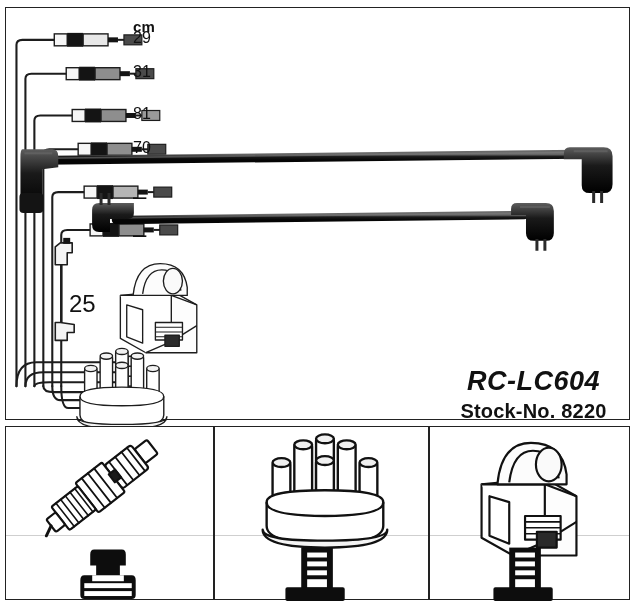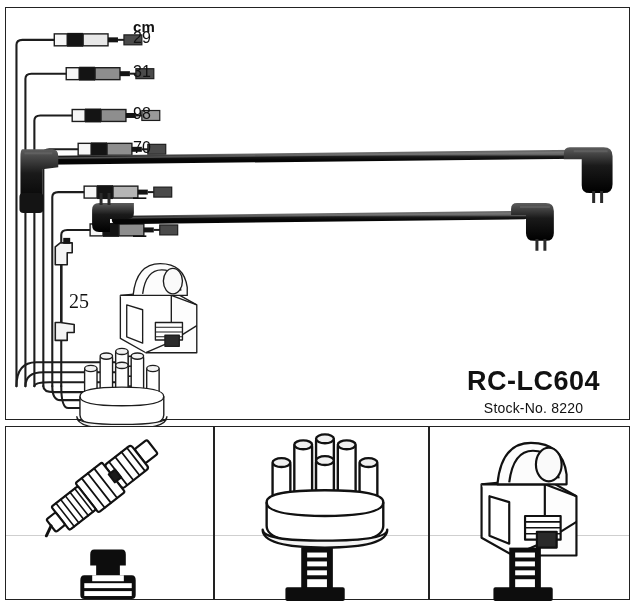--- a/index.html
+++ b/index.html
@@ -52,34 +52,33 @@
   .len{
     position:absolute;left:127px;
     font-size:16px;font-weight:400;
     font-family:"Liberation Sans", sans-serif;
     line-height:1;
   }
   .len.dash{font-size:24px;}
 
   .len25{
     position:absolute;left:63px;top:282px;
-    font-size:20px;
-    font-family:Liberation Serif, serif;
+    font-size:24px;
   }
 
   
   .part-no{
     position:absolute;left:430px;top:358px;width:195px;
     text-align:center;
-    font-size:27px;font-weight:bold;letter-spacing:.5px;
+    font-size:27px;font-weight:bold;letter-spacing:.5px;font-style:italic;
   }
   .stock-no{
     position:absolute;left:430px;top:392px;width:195px;
     text-align:center;
-    font-size:14px;font-weight:normal;letter-spacing:.2px;
+    font-size:20px;font-weight:bold;letter-spacing:.2px;
   }
 </style>
 </head>
 <body>
 
 <div class="sheet">
 
   <div class="main-panel">
 
     <svg class="svgbox" viewBox="0 0 625 413">
@@ -258,21 +257,21 @@
         <path d="M513,196 Q507,196 507,202 L507,208 L522,208 L522,226 Q522,234 530,234 L542,234 Q550,234 550,226 L550,204 Q550,196 542,196 Z" fill="url(#boot)"></path>
         <path d="M533,232 L533,244 M541,232 L541,244" stroke="#2a2a2a" stroke-width="3"></path>
         <path d="M516,200 L546,200" stroke="#6f6f6f" stroke-width="2" opacity=".45"></path>
       </g>
     </svg>
 
     <div class="cm-head">cm</div>
 
     <div class="len" style="top:22px">29</div>
     <div class="len" style="top:56px">31</div>
-    <div class="len" style="top:98px">98</div>
+    <div class="len" style="top:98px">81</div>
     <div class="len" style="top:132px">70</div>
     <div class="len dash" style="top:176px">–</div>
     <div class="len dash" style="top:214px">–</div>
 
     <div class="len25">25</div>
 
     <div class="part-no">RC-LC604</div>
     <div class="stock-no">Stock-No. 8220</div>
   </div>
 

